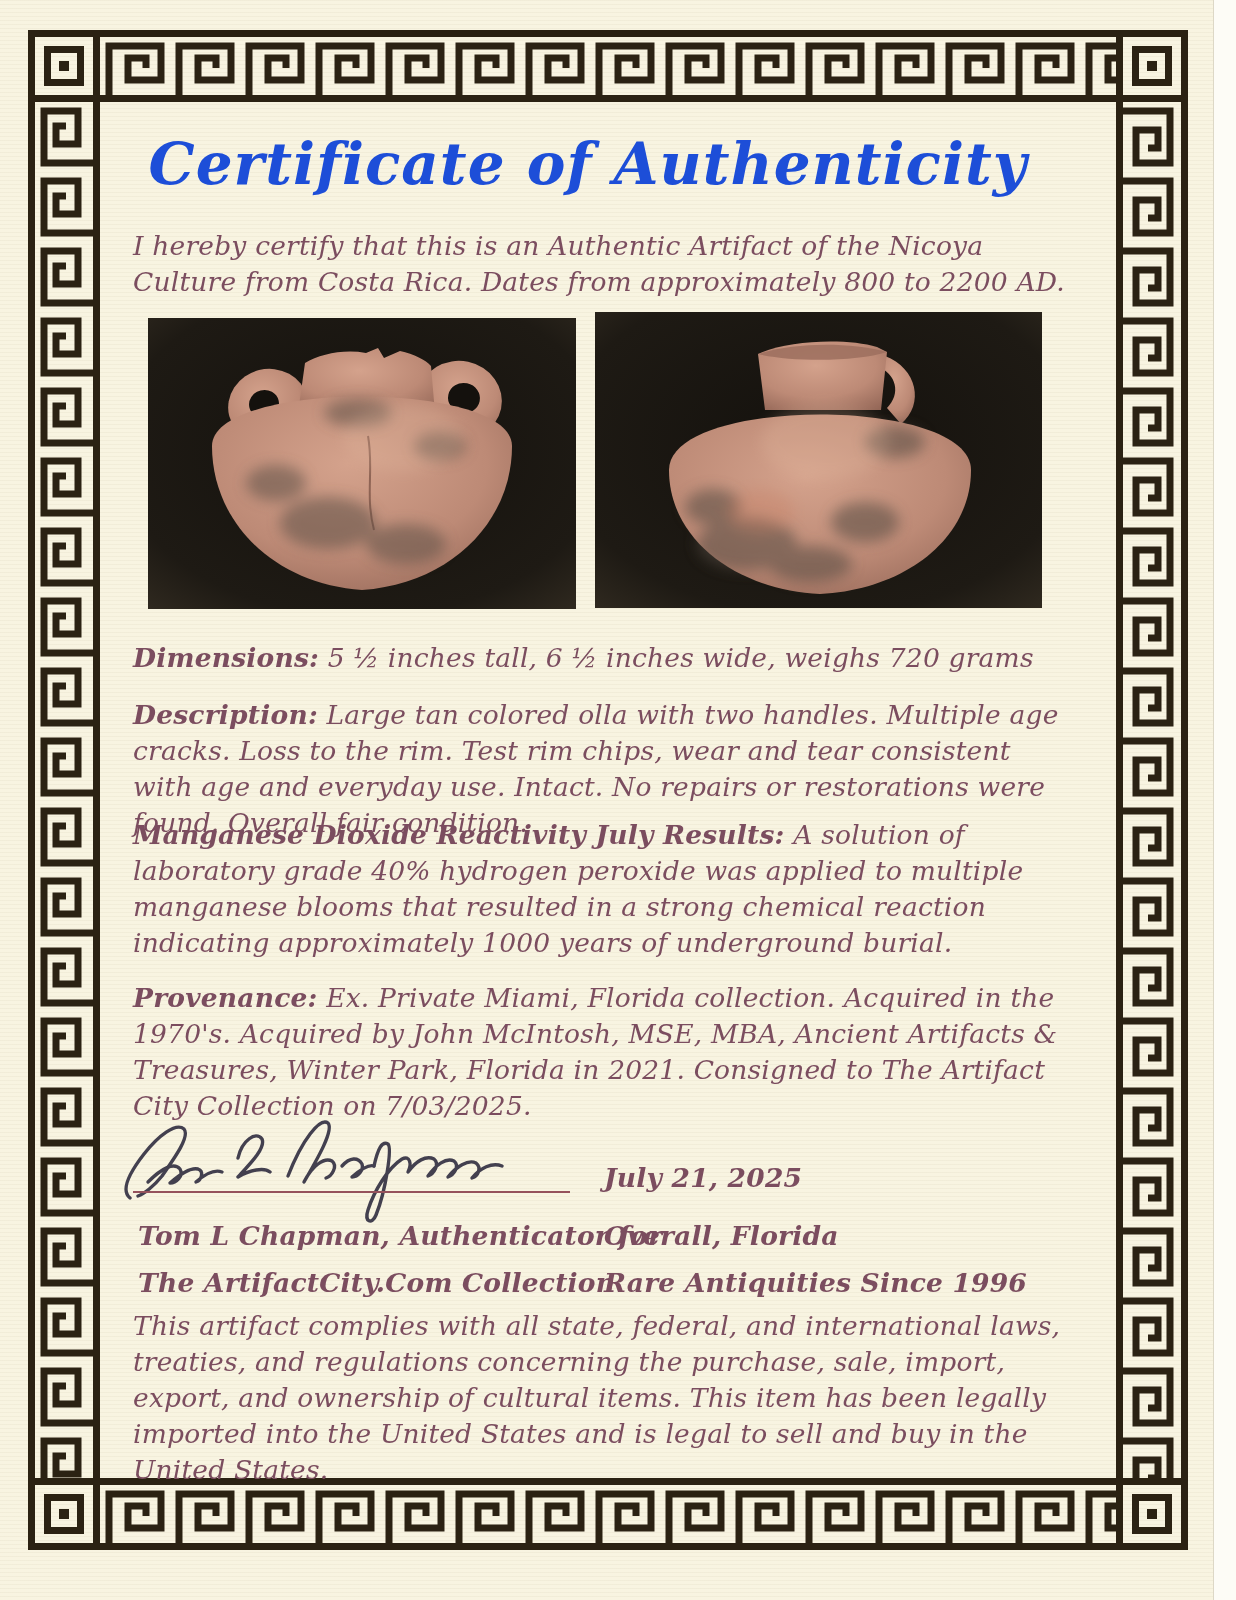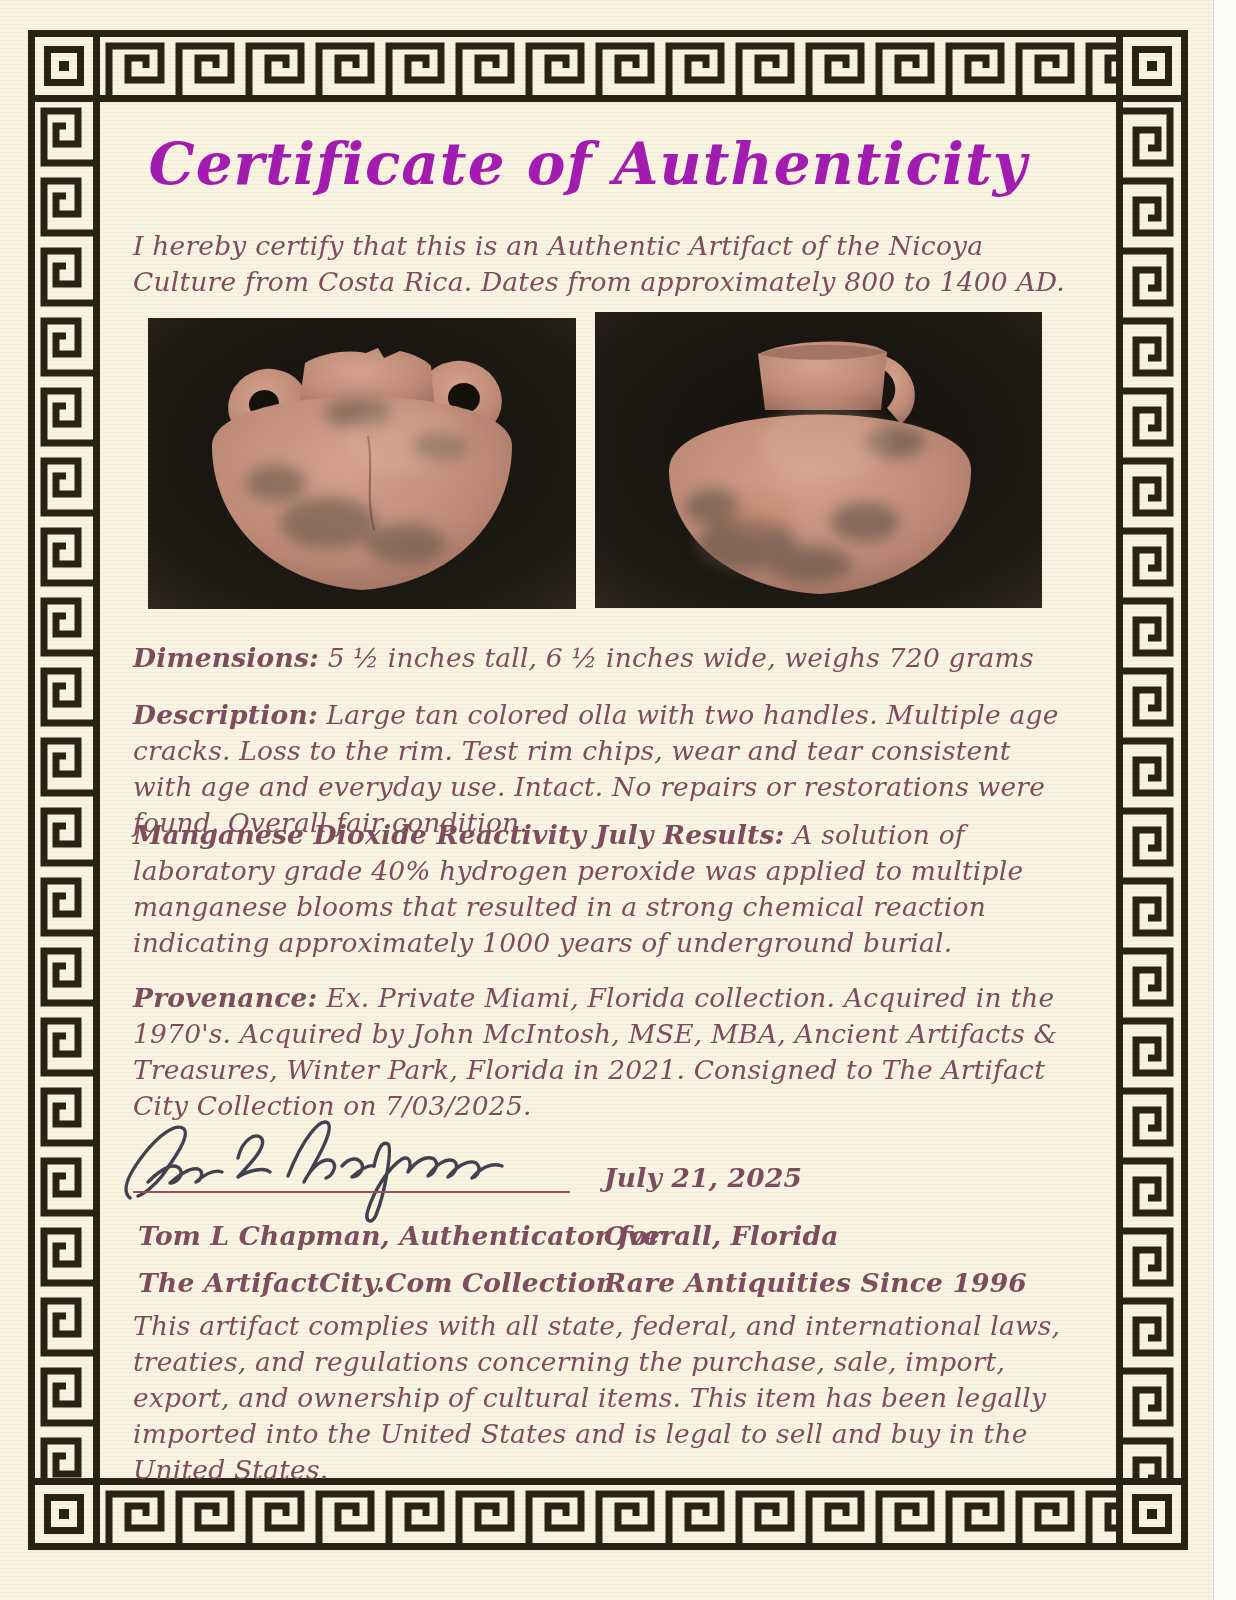--- a/index.html
+++ b/index.html
@@ -18,21 +18,21 @@
     background:repeating-linear-gradient(180deg,
       rgba(125,105,60,.05) 0px, rgba(125,105,60,.05) 1px,
       transparent 1px, transparent 4px);
     pointer-events:none;
   }
   .bpiece{position:absolute;}
   .page-title{
     position:absolute;left:0;right:60px;top:130px;
     margin:0;text-align:center;
     font-size:58px;font-weight:bold;font-style:italic;
-    color:#a21caf;letter-spacing:1px;
+    color:#1d4ed8;letter-spacing:1px;
   }
   .para{
     position:absolute;left:133px;width:945px;margin:0;
     font-size:26.5px;line-height:36px;letter-spacing:.2px;
   }
   .para b{font-weight:bold;}
   .photo{position:absolute;}
   .sig-svg{position:absolute;left:118px;top:1098px;}
   .sig-line{position:absolute;left:133px;top:1191px;width:437px;height:2px;background:#95525c;}
   .sig-col-left{left:134px;}
@@ -108,21 +108,21 @@
       <pattern id="gk-v2" width="72" height="70" patternUnits="userSpaceOnUse">
         <path d="M9,66 V16 H61 V50 H28 V28 H46 V38" fill="none" stroke="#2b2213" stroke-width="7" transform="rotate(90 35 35)"></path>
       </pattern>
     </defs>
     <rect width="72" height="1376" fill="url(#gk-v2)"></rect>
     <rect width="7" height="1376" fill="#2b2213"></rect>
     <rect x="65" width="7" height="1376" fill="#2b2213"></rect>
   </svg>
 
   <h1 class="page-title">Certificate of Authenticity</h1>
-  <p class="para" style="top:228px">I hereby certify that this is an Authentic Artifact of the Nicoya Culture from Costa Rica. Dates from approximately 800 to 1400 AD.</p>
+  <p class="para" style="top:228px">I hereby certify that this is an Authentic Artifact of the Nicoya Culture from Costa Rica. Dates from approximately 800 to 2200 AD.</p>
 
   <svg class="photo" style="left:148px;top:318px" width="428" height="291" viewBox="0 0 428 291" role="img">
     <defs>
       <radialGradient id="bgL" cx="50%" cy="45%" r="80%">
         <stop offset="0" stop-color="#14110d"></stop>
           <stop offset="0.72" stop-color="#1e1a14"></stop>
           <stop offset="1" stop-color="#352e23"></stop>
       </radialGradient>
       <radialGradient id="potL" cx="45%" cy="35%" r="85%">
         <stop offset="0" stop-color="#d4a28c"></stop>

